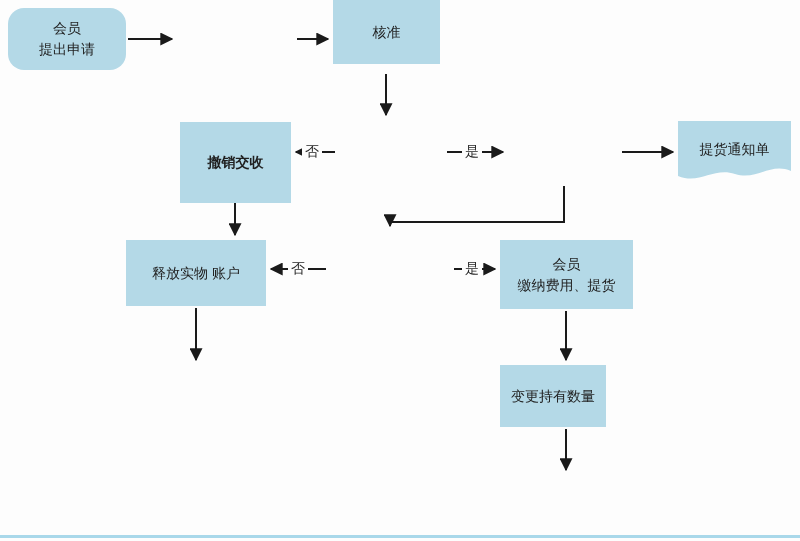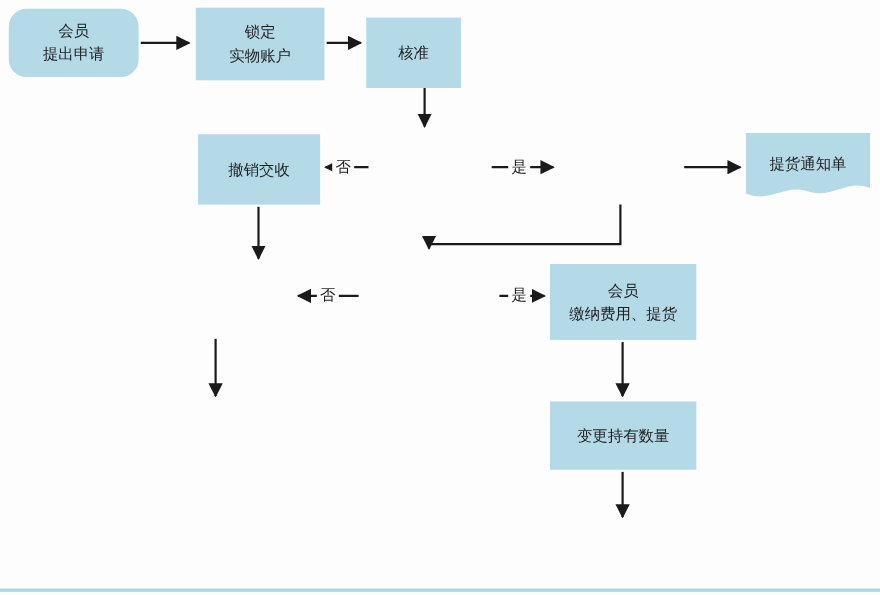--- a/index.html
+++ b/index.html
@@ -86,43 +86,42 @@
     <line x1="454" y1="269" x2="495" y2="269" marker-end="url(#arrowhead)"></line>
     <line x1="196" y1="308" x2="360" y2="269" style="display:none"></line>
     <line x1="196" y1="308" x2="196" y2="360" marker-end="url(#arrowhead)"></line>
     <line x1="566" y1="311" x2="566" y2="360" marker-end="url(#arrowhead)"></line>
     <line x1="566" y1="429" x2="566" y2="470" marker-end="url(#arrowhead)"></line>
   </svg>
 
   <div class="node shape-rounded" style="left:8px;top:8px;width:118px;height:62px;">会员
 提出申请</div>
 
-  <div class="node" style="left:178px;top:7px;width:117px;height:66px;">锁定
-实物账户</div>
 
-  <div class="node" style="left:333px;top:16px;width:86px;height:64px;">核准</div>
+  <div class="node" style="left:333px;top:0;width:107px;height:64px;">核准</div>
 
 
-  <div class="node" style="left:180px;top:122px;width:111px;height:64px;">撤销交收</div>
+  <div class="node" style="left:180px;top:122px;width:111px;height:81px;font-weight:bold;">撤销交收</div>
 
 
   <div class="node shape-document" style="left:678px;top:121px;width:113px;height:64px;">
     <svg class="doc-svg" viewBox="0 0 113 64" preserveAspectRatio="none">
       <path d="M0,0 L113,0 L113,50 C92,41 79,60 57,53 C35,46 22,64 0,55 Z"></path>
     </svg>
     <span class="doc-label">提货通知单</span>
   </div>
 
+  <div class="node" style="left:126px;top:240px;width:140px;height:66px;">释放实物 账户</div>
 
 
   <div class="node" style="left:500px;top:240px;width:133px;height:69px;">会员
 缴纳费用、提货</div>
 
 
-  <div class="node" style="left:500px;top:365px;width:133px;height:62px;">变更持有数量</div>
+  <div class="node" style="left:500px;top:365px;width:106px;height:62px;">变更持有数量</div>
 
 
   <span class="edge-label" style="left:302px;top:142px;">否</span>
 
   <span class="edge-label" style="left:462px;top:142px;">是</span>
 
   <span class="edge-label" style="left:288px;top:259px;">否</span>
 
   <span class="edge-label" style="left:462px;top:259px;">是</span>
 

